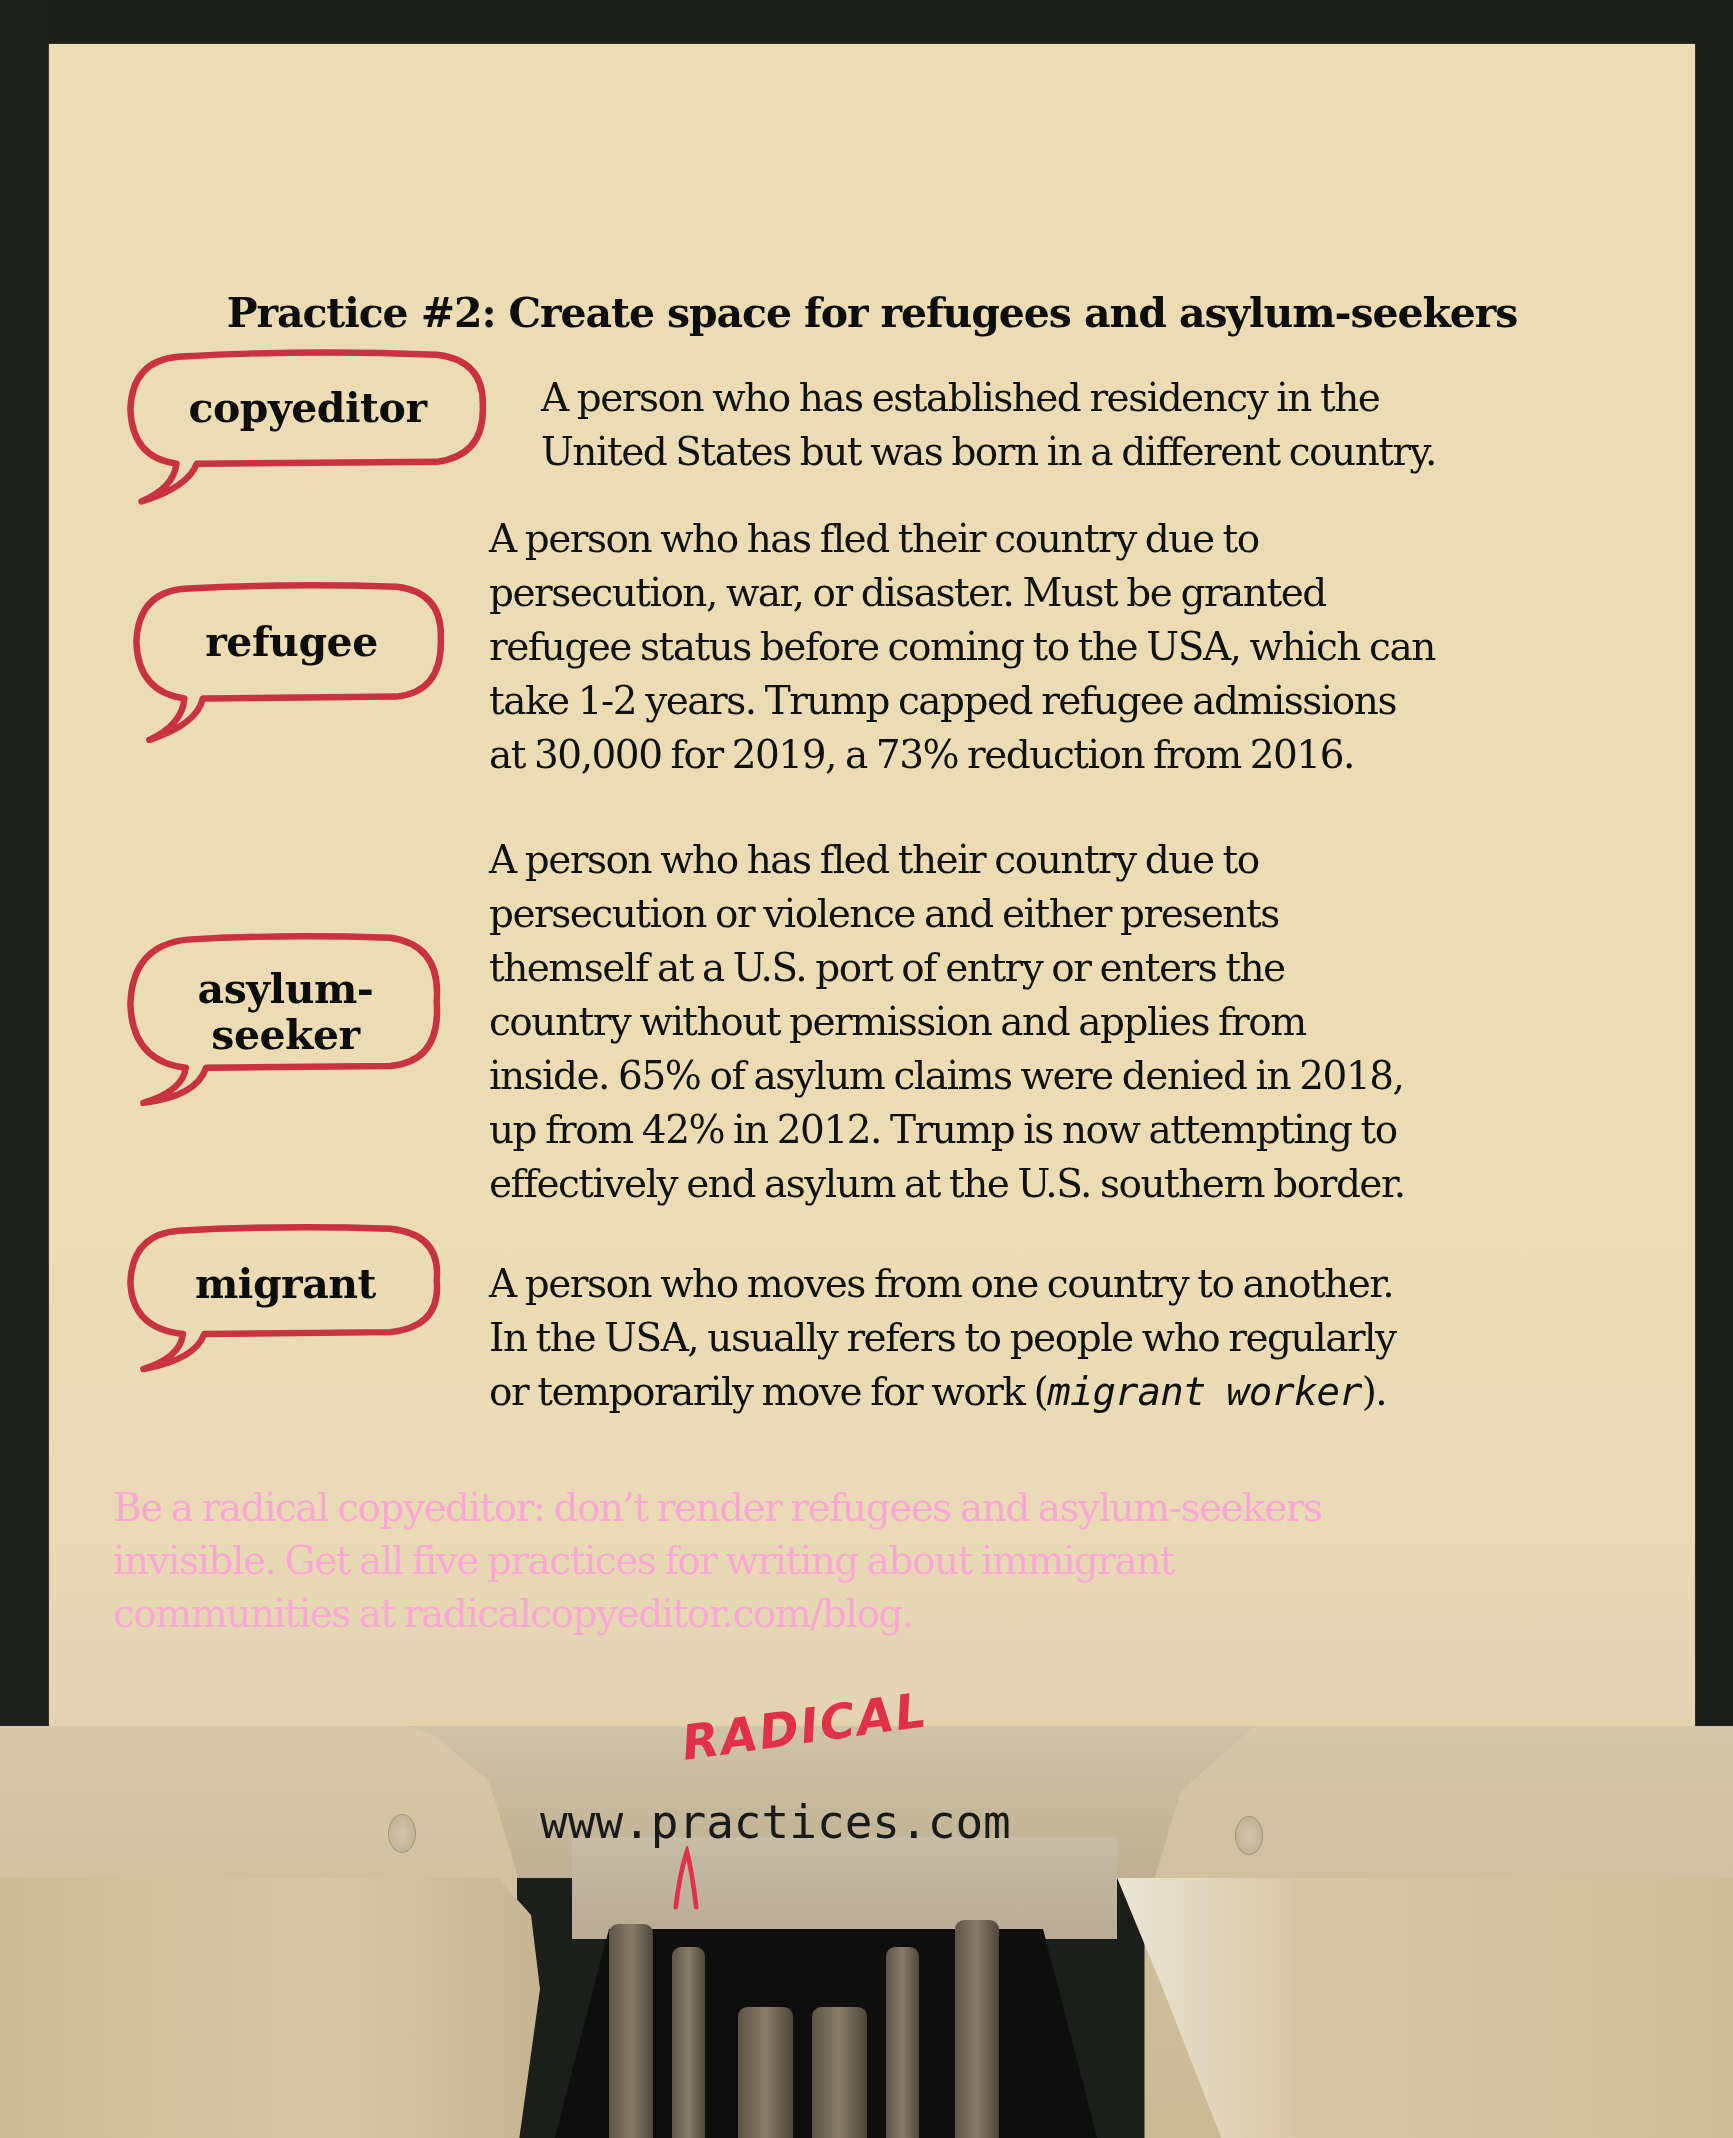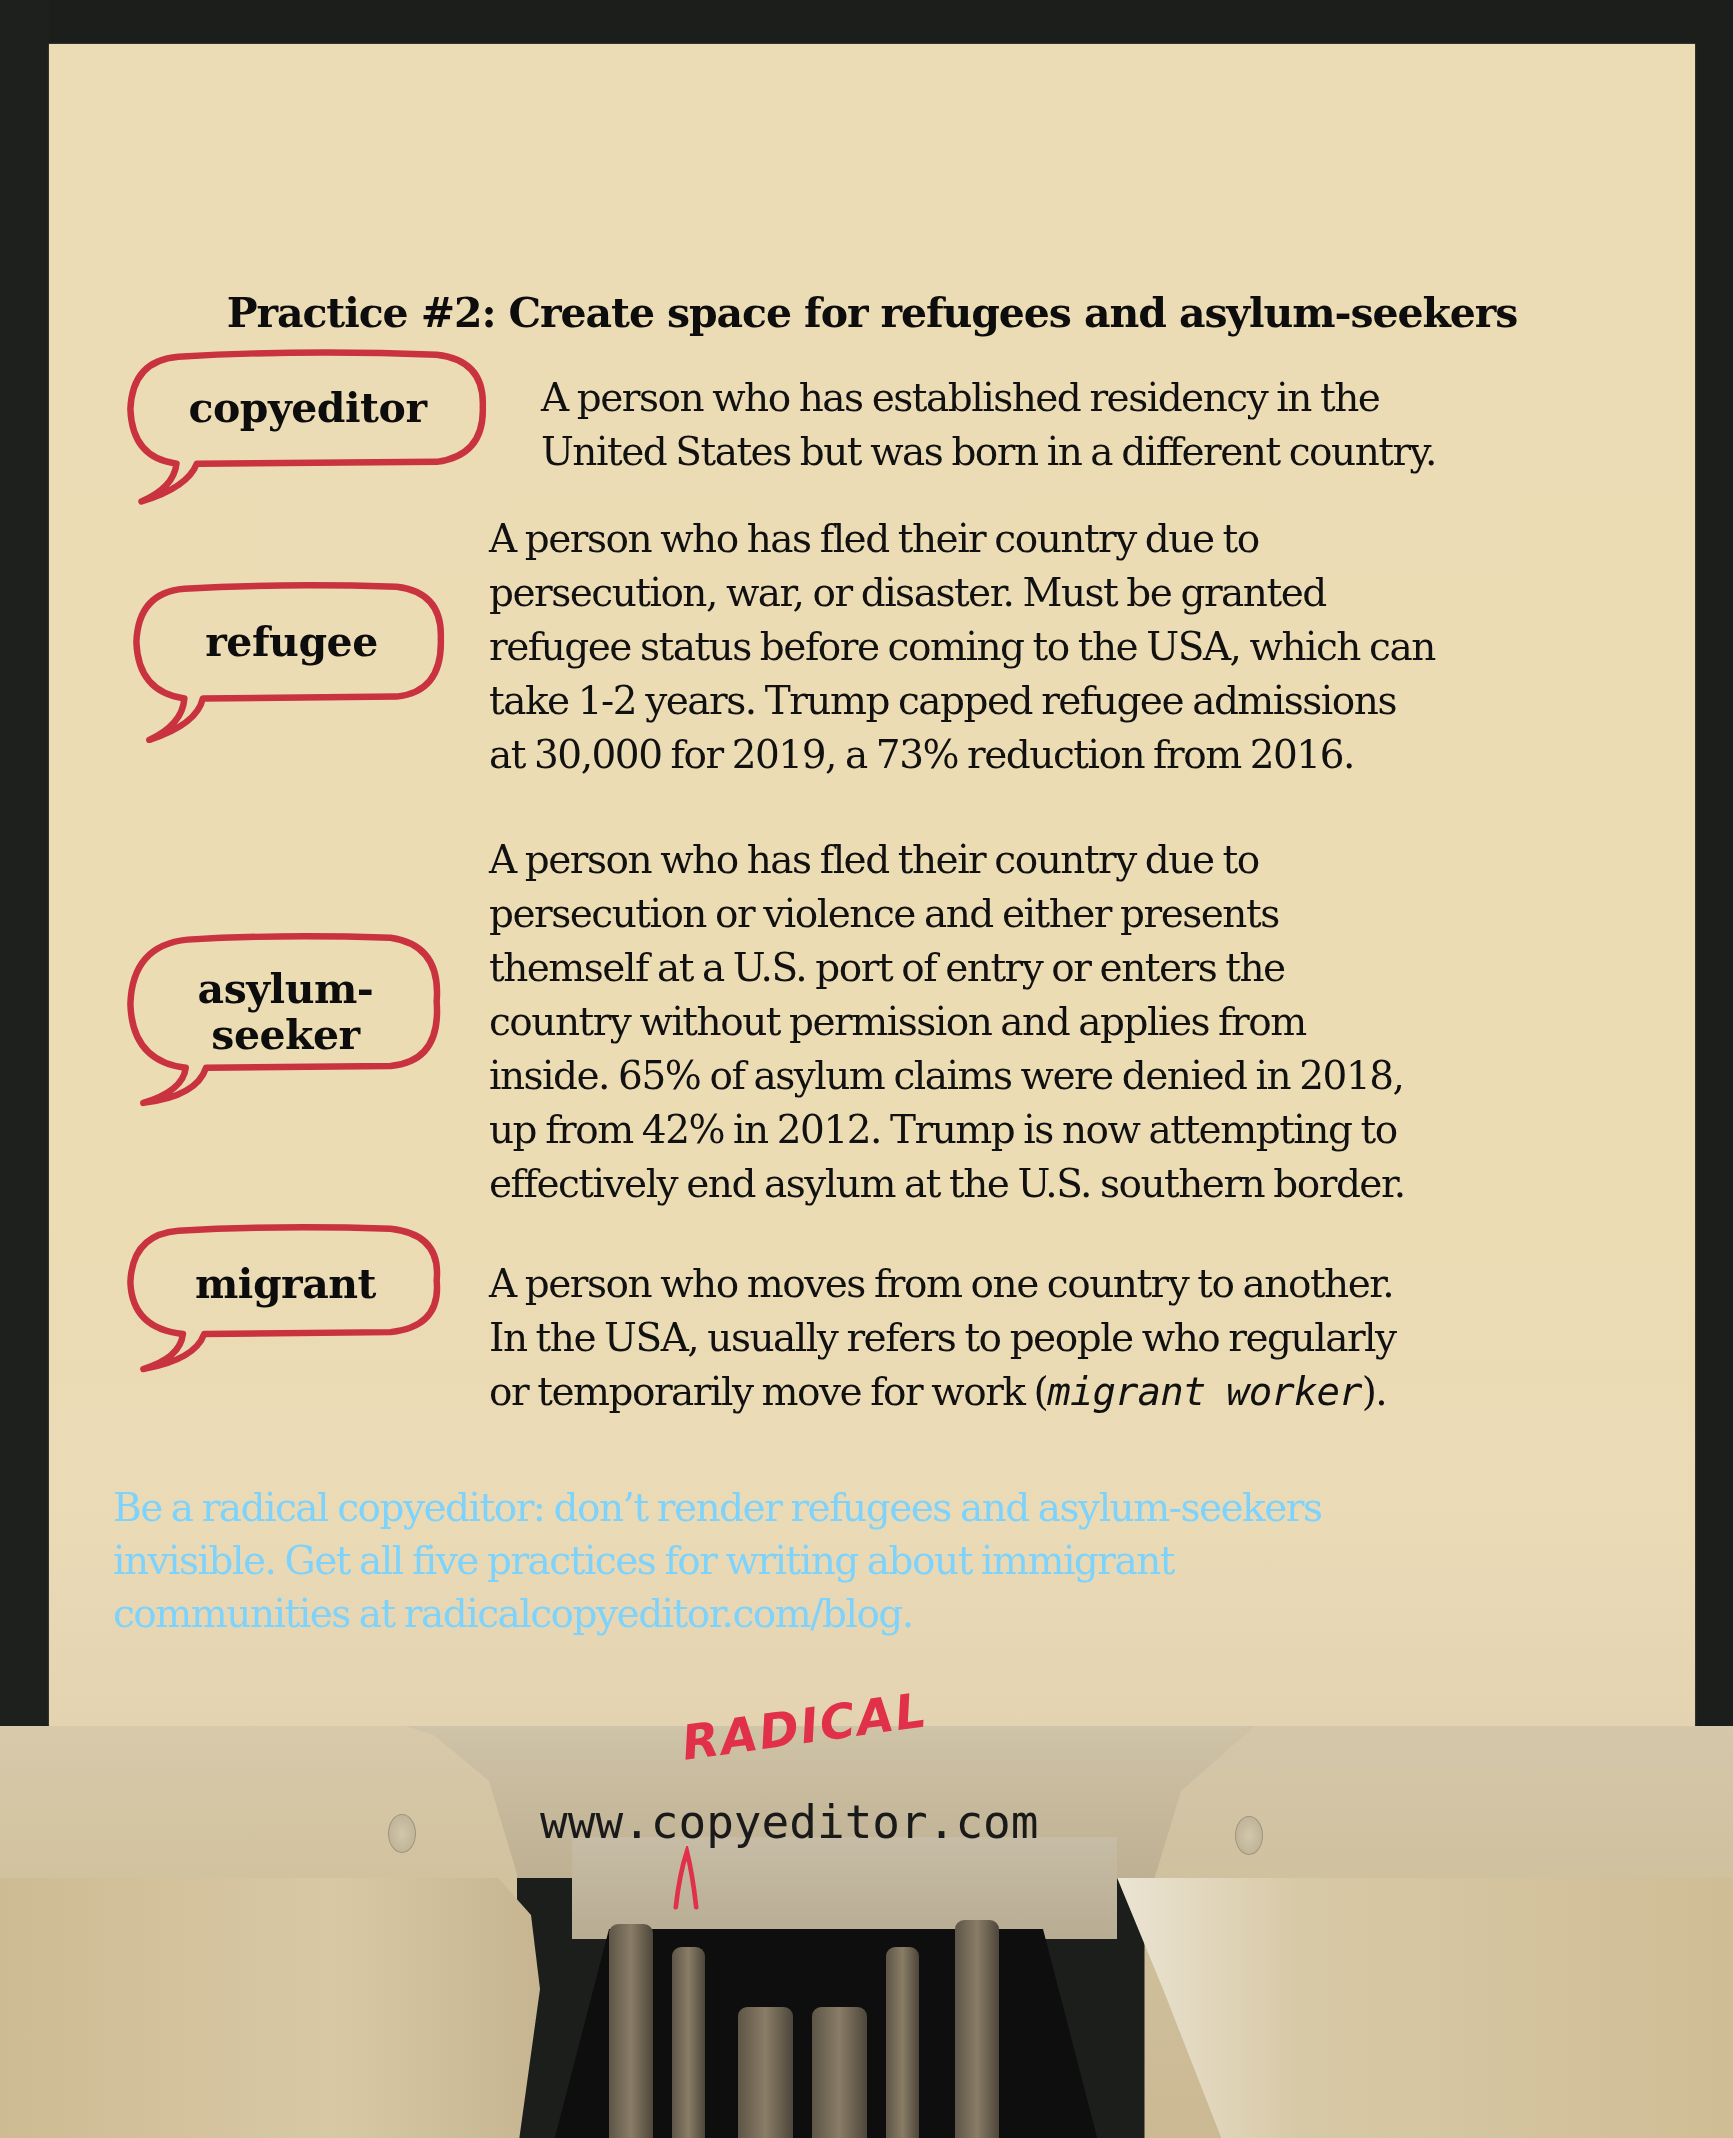--- a/index.html
+++ b/index.html
@@ -35,21 +35,21 @@
     line-height: 44px; letter-spacing: -0.5px;
   }
   .def {
     position: absolute; font-family: "DejaVu Serif", serif; font-size: 39px;
     color: #111; line-height: 54px; letter-spacing: -1.5px; word-spacing: -1.8px;
     white-space: pre-line;
   }
   .mono-it { font-family: "DejaVu Sans Mono", monospace; font-style: italic; letter-spacing: -0.9px; }
   .footer {
     position: absolute; left: 113px; top: 1481px; width: 1523px;
-    font-family: "DejaVu Serif", serif; font-size: 39px; line-height: 53px; color: #7dd3fc;
+    font-family: "DejaVu Serif", serif; font-size: 39px; line-height: 53px; color: #f9a8d4;
     letter-spacing: -1.5px; word-spacing: -1.8px; white-space: pre-line;
   }
   
   .tw { position: absolute; left: 0; top: 1652px; width: 1733px; height: 486px; overflow: hidden; }
   .rail {
     position: absolute; left: 0; top: 74px; width: 1733px; height: 152px;
     background: linear-gradient(180deg, #cfc3a8 0%, #c6b99c 50%, #bdb093 100%);
   }
   .guide-l {
     position: absolute; left: 0; top: 74px; width: 517px; height: 425px;
@@ -171,19 +171,19 @@
   <div class="typebar" style="left:738px; top:355px; height:148px; width:55px;"></div>
   <div class="typebar" style="left:812px; top:355px; height:148px; width:55px;"></div>
   <div class="typebar" style="left:886px; top:295px; height:203px; width:33px;"></div>
   <div class="typebar" style="left:955px; top:268px; height:226px;"></div>
   <div class="guide-l"></div>
   <div class="guide-l2"></div>
   <div class="guide-r"></div>
   <div class="guide-r2"></div>
   <div class="knob" style="left:388px; top:162px;"></div>
   <div class="knob" style="left:1235px; top:164px;"></div>
-  <div class="typed-url">www.copyeditor.com</div>
+  <div class="typed-url">www.practices.com</div>
   <div class="radical">RADICAL</div>
   <svg class="caret" viewBox="0 0 30 70">
     <path d="M4,66 Q8,30 16,6 Q22,30 26,66" fill="none" stroke="#e0304a" stroke-width="5" stroke-linecap="round"></path>
   </svg>
 </div>
 
 
 </body></html>

